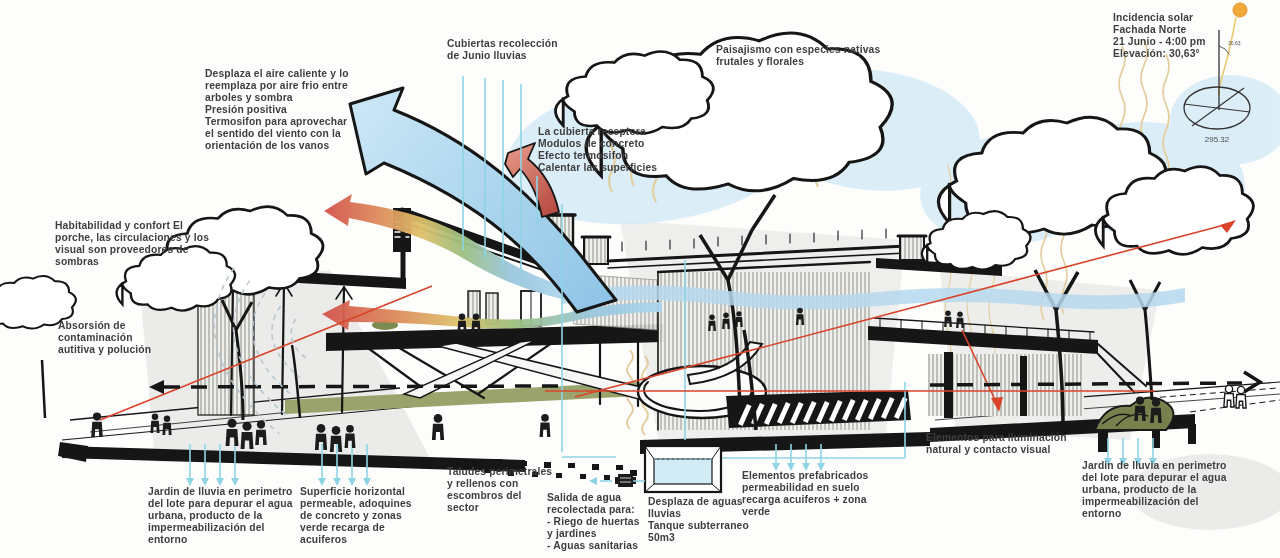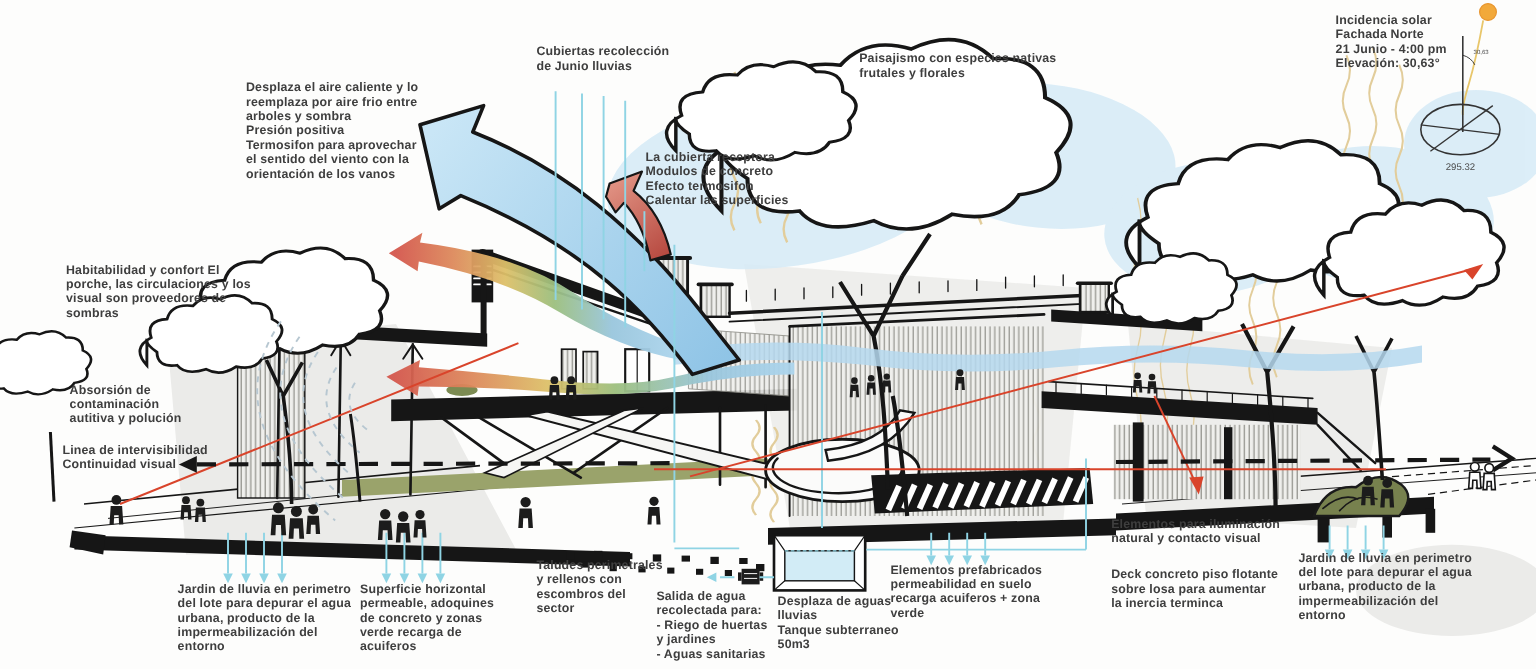--- a/index.html
+++ b/index.html
@@ -374,22 +374,20 @@
 Fachada Norte
 21 Junio - 4:00 pm
 Elevación: 30,63°</div>
 <div class="lbl" style="left:55px;top:220px;width:165px">Habitabilidad y confort El
 porche, las circulaciones y los
 visual son proveedores de
 sombras</div>
 <div class="lbl" style="left:58px;top:320px;width:130px">Absorsión de
 contaminación
 autitiva y polución</div>
-<div class="lbl" style="left:52px;top:370px;width:160px">Linea de intervisibilidad
-Continuidad visual</div>
 <div class="lbl" style="left:148px;top:486px;width:185px">Jardin de lluvia en perimetro
 del lote para depurar el agua
 urbana, producto de la
 impermeabilización del
 entorno</div>
 <div class="lbl" style="left:300px;top:486px;width:150px">Superficie horizontal
 permeable, adoquines
 de concreto y zonas
 verde recarga de
 acuiferos</div>
@@ -405,22 +403,19 @@
 <div class="lbl" style="left:648px;top:496px;width:140px">Desplaza de aguas
 lluvias
 Tanque subterraneo
 50m3</div>
 <div class="lbl" style="left:742px;top:470px;width:180px">Elementos prefabricados
 permeabilidad en suelo
 recarga acuiferos + zona
 verde</div>
 <div class="lbl" style="left:926px;top:432px;width:190px">Elementos para iluminación
 natural y contacto visual</div>
-<div class="lbl" style="left:926px;top:474px;width:185px">Deck concreto piso flotante
-sobre losa para aumentar
-la inercia terminca</div>
 <div class="lbl" style="left:1082px;top:460px;width:190px">Jardin de lluvia en perimetro
 del lote para depurar el agua
 urbana, producto de la
 impermeabilización del
 entorno</div>
 
 </div>
 
 </body></html>

